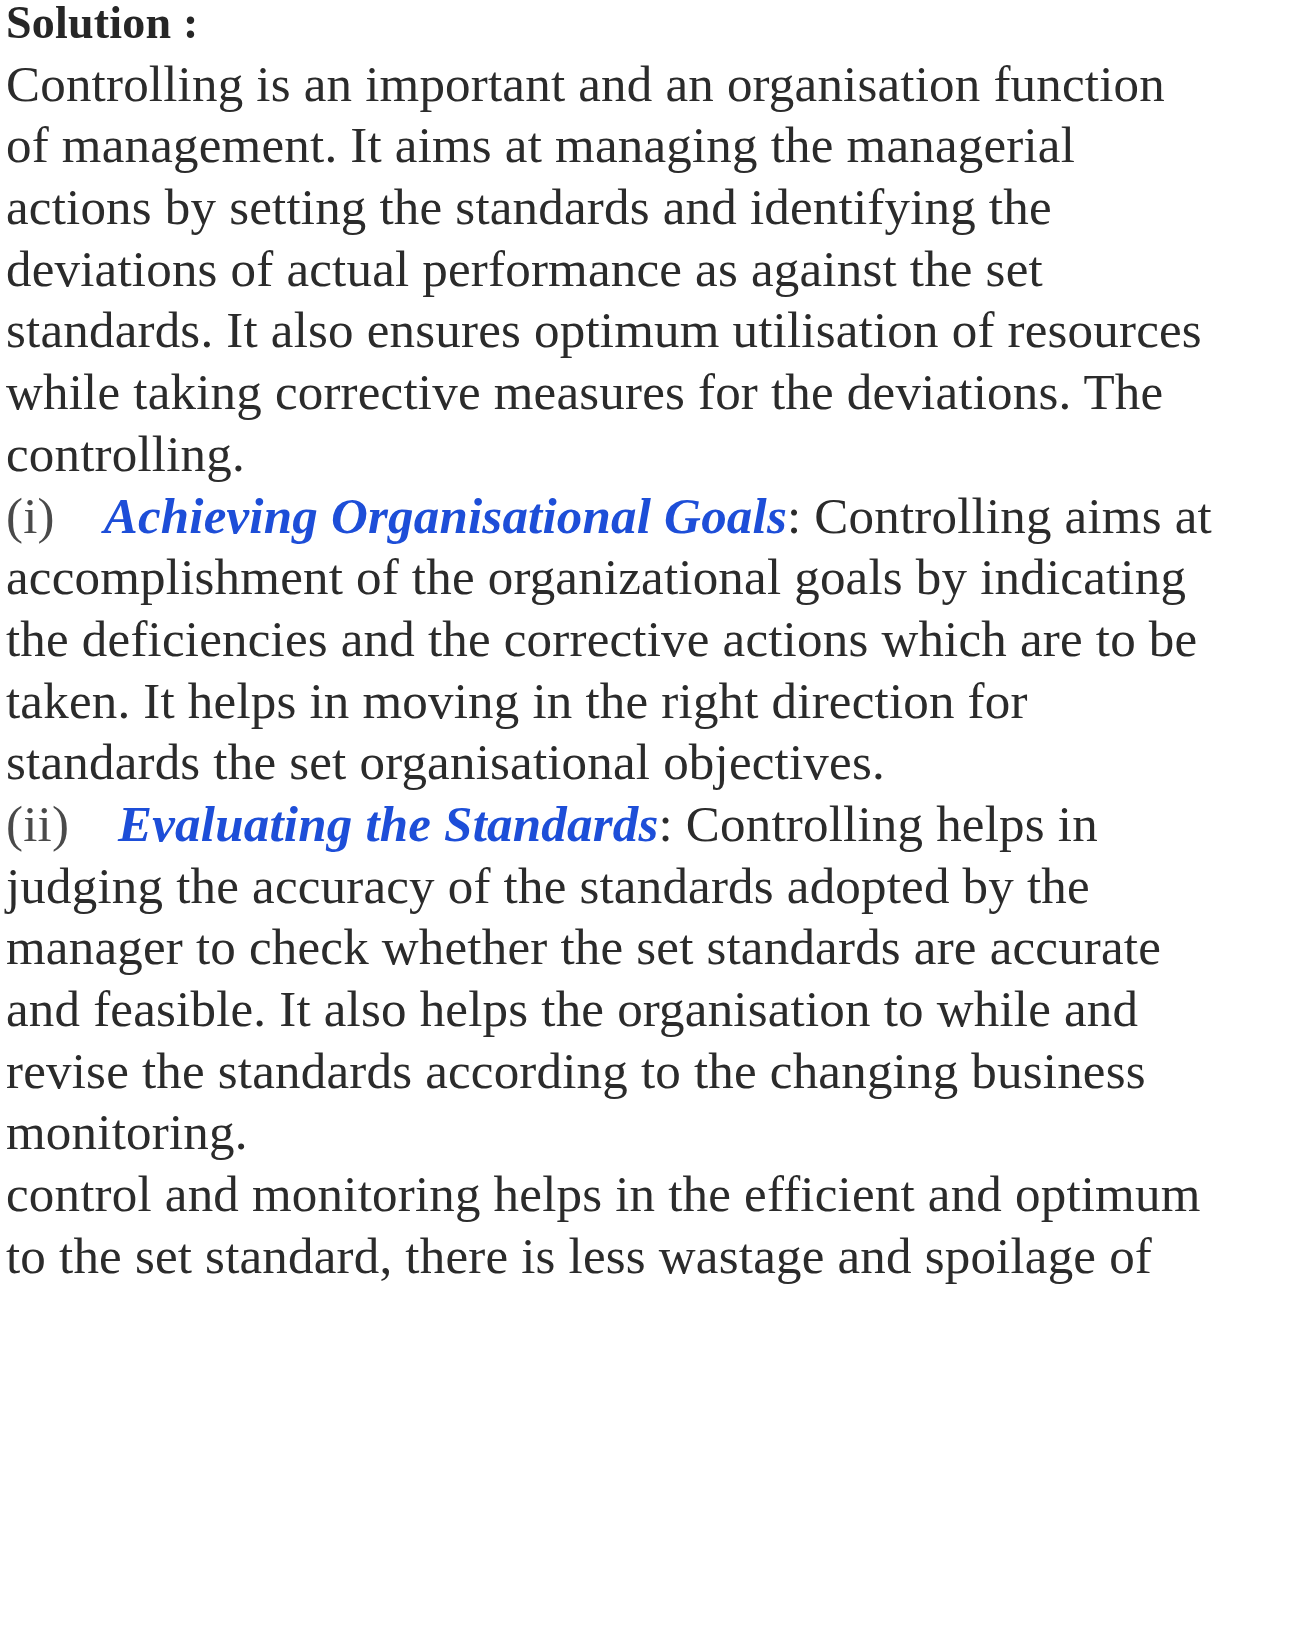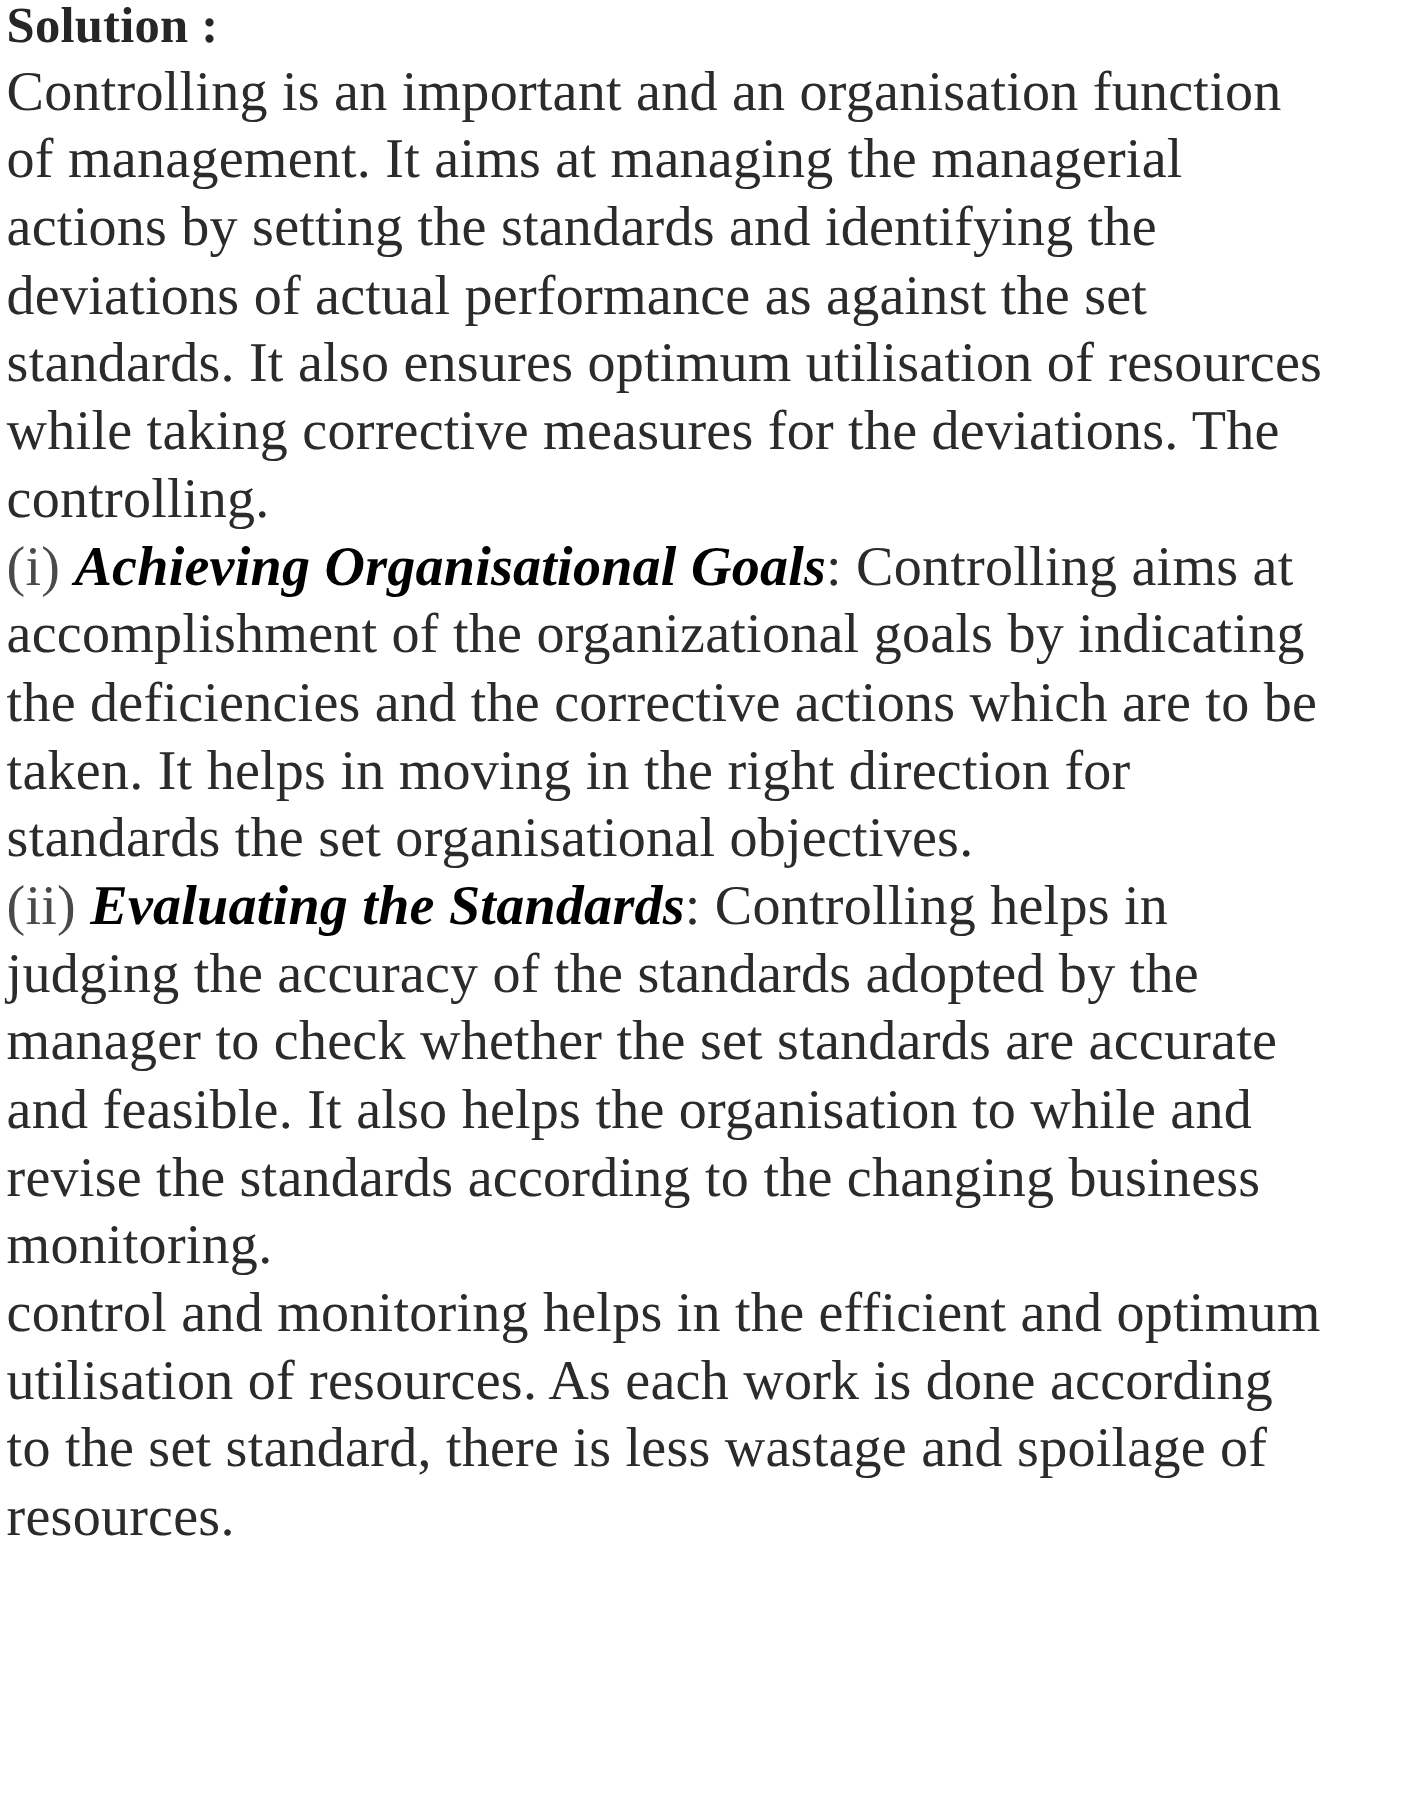--- a/index.html
+++ b/index.html
@@ -33,21 +33,22 @@
     font-weight: bold;
     font-size: 46px;
     color: #262626;
   }
   .num {
     color: #4a4a4a;
   }
   .heading {
     font-style: italic;
     font-weight: bold;
-    color: #000000;
+    color: #1d4ed8;
+    margin-left: 36px;
   }
 </style>
 </head>
 <body>
 
 <div class="doc">
 
   <span class="line title">Solution :</span>
 
   <div>
@@ -72,18 +73,16 @@
     <span class="line"><span class="num">(ii) </span><span class="heading">Evaluating the Standards</span><span>: Controlling helps in</span></span>
     <span class="line">judging the accuracy of the standards adopted by the</span>
     <span class="line">manager to check whether the set standards are accurate</span>
     <span class="line">and feasible. It also helps the organisation to while and</span>
     <span class="line">revise the standards according to the changing business</span>
     <span class="line">monitoring.</span>
   </div>
 
   <div>
     <span class="line">control and monitoring helps in the efficient and optimum</span>
-    <span class="line">utilisation of resources. As each work is done according</span>
     <span class="line">to the set standard, there is less wastage and spoilage of</span>
-    <span class="line">resources.</span>
   </div>
 
 </div>
 
 </body></html>

